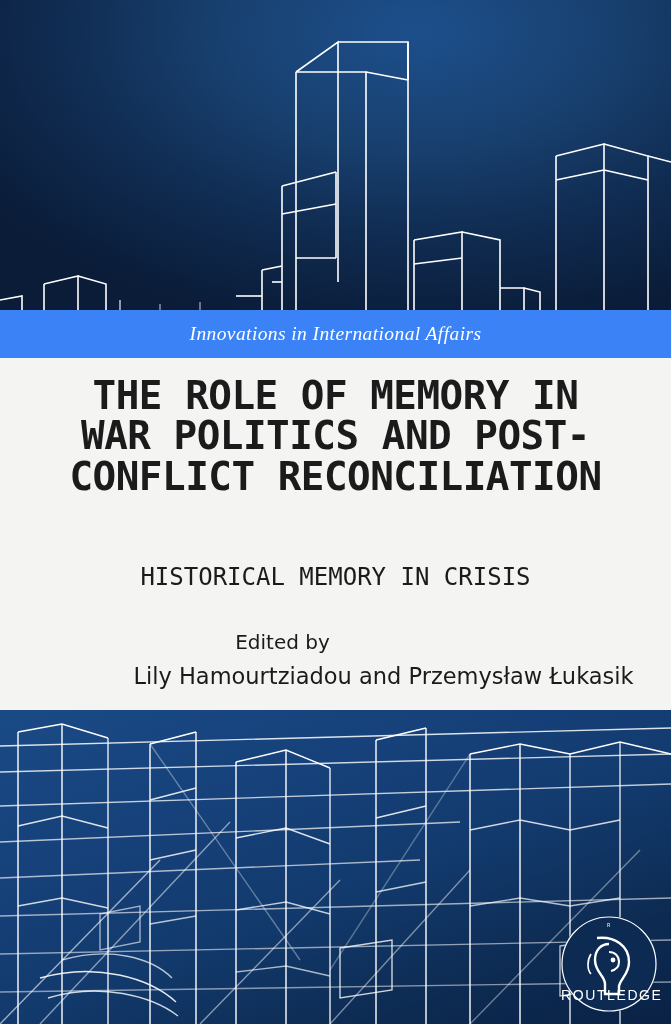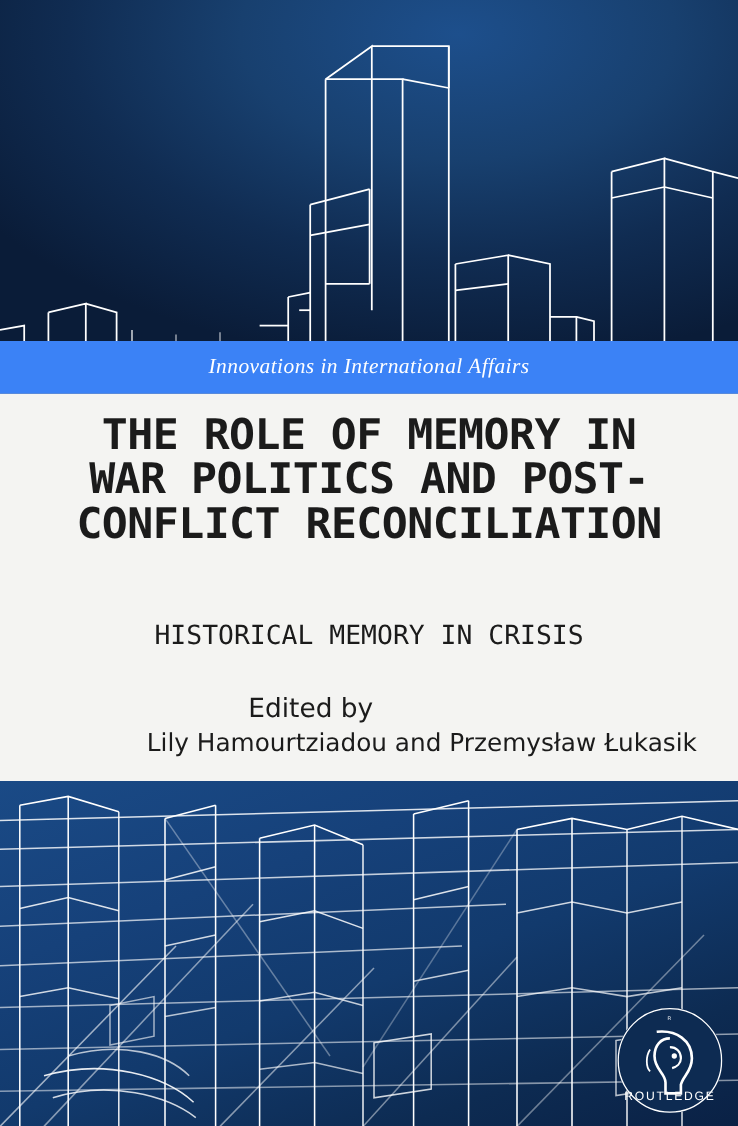--- a/index.html
+++ b/index.html
@@ -90,21 +90,21 @@
     letter-spacing: 0px;
   }
   .edited-by {
     position: absolute;
     left: 0;
     top: 272px;
     width: 565px;
     text-align: center;
     color: #1b1b1b;
     font-family: "DejaVu Sans", sans-serif;
-    font-size: 24px;
+    font-size: 20px;
   }
   .editors {
     position: absolute;
     left: 0;
     top: 305px;
     width: 671px;
     text-align: center;
     color: #1b1b1b;
     font-family: "DejaVu Sans", sans-serif;
     font-size: 22.5px;
@@ -141,21 +141,21 @@
   }
   .logo svg { position: absolute; left: 0; top: 0; }
   .logo .word {
     position: absolute;
     left: 0;
     bottom: 9px;
     width: 96px;
     text-align: center;
     color: #ffffff;
     font-family: "Liberation Sans", sans-serif;
-    font-size: 11px;
+    font-size: 14px;
     letter-spacing: 1.6px;
   }
   .logo .tiny {
     position: absolute;
     left: 0;
     top: 7px;
     width: 96px;
     text-align: center;
     color: #ffffff;
     font-family: "Liberation Sans", sans-serif;

